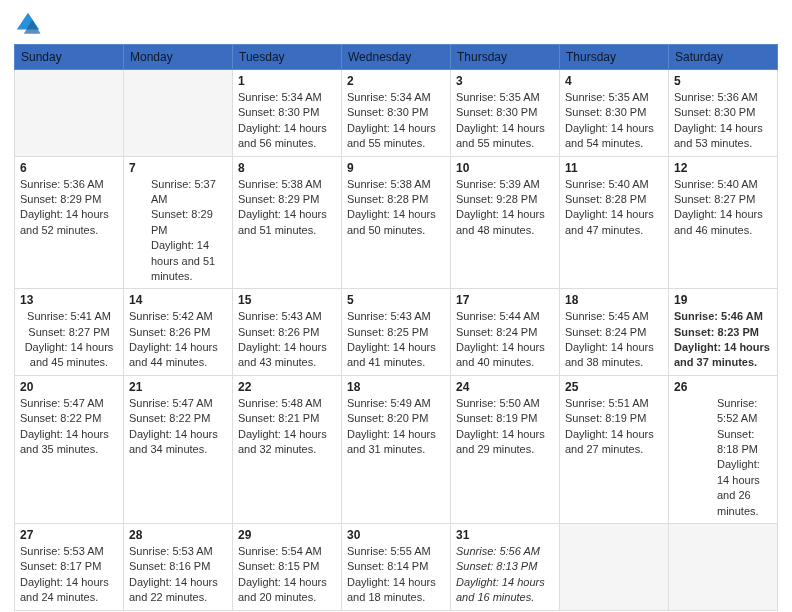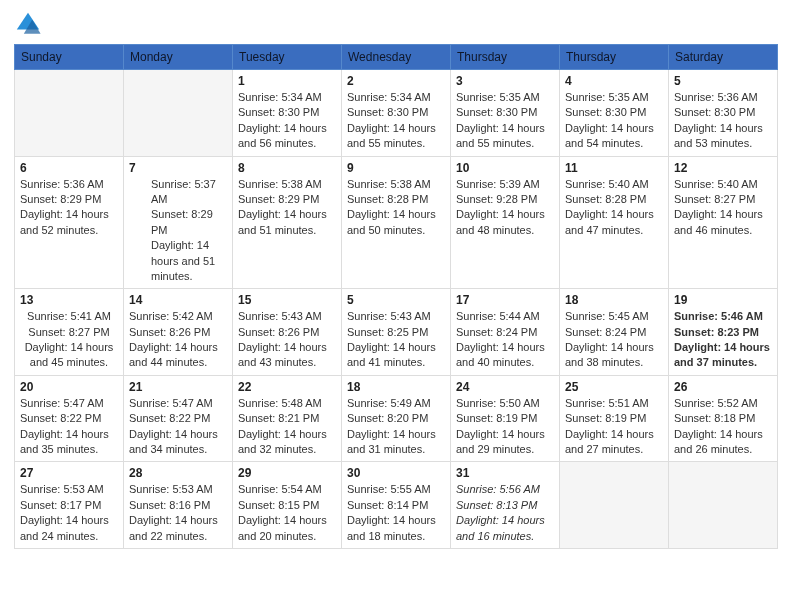--- a/index.html
+++ b/index.html
@@ -280,21 +280,21 @@
 Daylight: 14 hours and 29 minutes.</div>
           </td>
           <td>
             <span class="day-num">25</span>
             <div class="day-info" style="white-space: pre-line;">Sunrise: 5:51 AM
 Sunset: 8:19 PM
 Daylight: 14 hours and 27 minutes.</div>
           </td>
           <td>
             <span class="day-num">26</span>
-            <div class="day-info" style="white-space: pre-line;">Sunrise: 5:52 AM
+            <div class="day-info" style="white-space: pre-line; margin-left: 43px;">Sunrise: 5:52 AM
 Sunset: 8:18 PM
 Daylight: 14 hours and 26 minutes.</div>
           </td>
         </tr>
         <tr class="week-row">
           <td>
             <span class="day-num">27</span>
             <div class="day-info" style="white-space: pre-line;">Sunrise: 5:53 AM
 Sunset: 8:17 PM
 Daylight: 14 hours and 24 minutes.</div>

